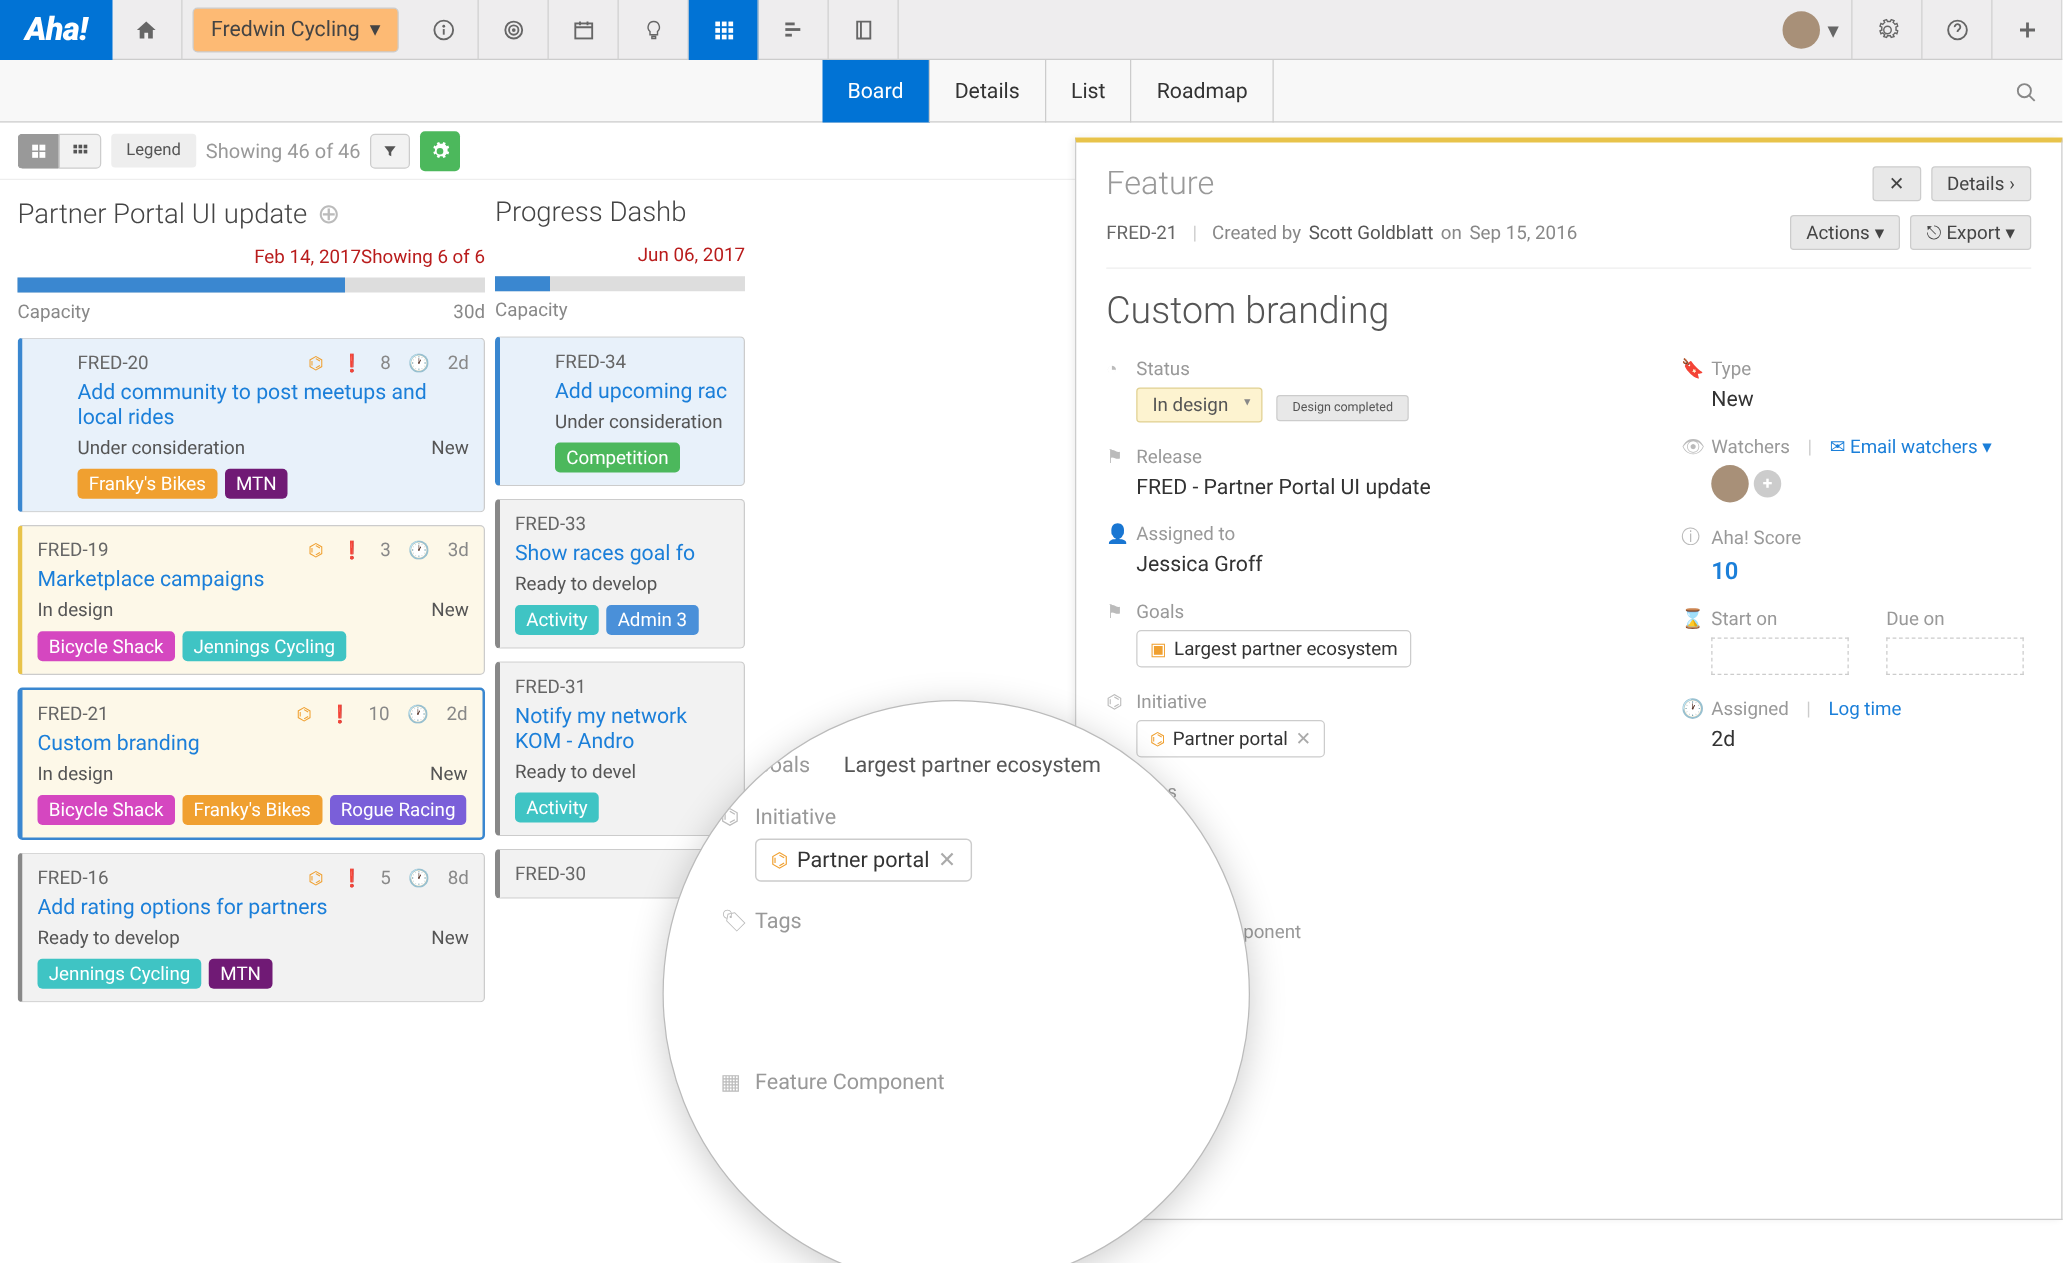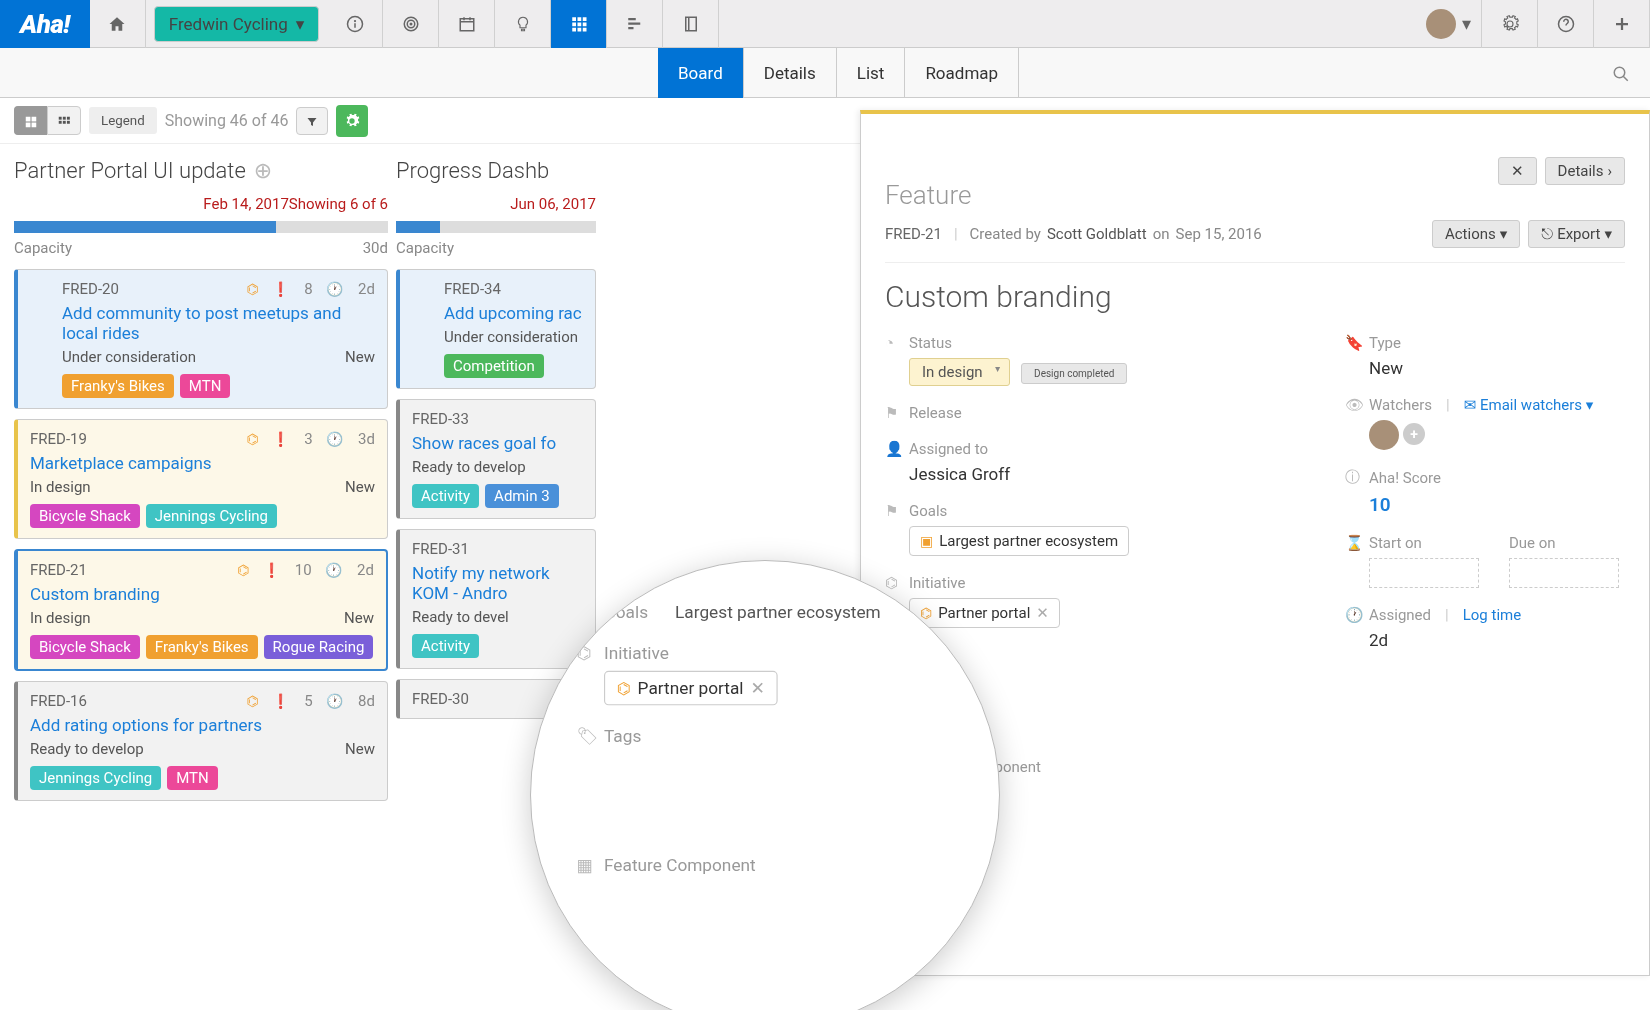--- a/index.html
+++ b/index.html
@@ -2,21 +2,21 @@
 <html><head>
 <meta charset="utf-8">
 <style>
 * { margin:0; padding:0; box-sizing:border-box; font-family:-apple-system,BlinkMacSystemFont,"Segoe UI",Roboto,sans-serif; }
 body { background:#fff; color:#333; font-size:14px; overflow:hidden; }
 
 
 .topnav { display:flex; align-items:center; height:48px; background:#eeedee; border-bottom:1px solid #ccc; }
 .logo { background:#0173d5; color:#fff; font-weight:900; font-style:italic; font-size:26px; height:48px; display:flex; align-items:center; padding:0 20px; letter-spacing:-0.5px; }
 .nav-btn { width:56px; height:48px; display:flex; align-items:center; justify-content:center; border-right:1px solid #d0d0d0; color:#666; cursor:pointer; font-size:18px; }
-.workspace-btn { height:36px; margin:6px 8px; padding:0 14px; border:1px solid #ccc; background:#14b8a6; border-radius:4px; display:flex; align-items:center; gap:8px; font-size:17px; color:#444; cursor:pointer; }
+.workspace-btn { height:36px; margin:6px 8px; padding:0 14px; border:1px solid #ccc; background:#fdba74; border-radius:4px; display:flex; align-items:center; gap:8px; font-size:17px; color:#444; cursor:pointer; }
 .nav-active { background:#0173d5; color:#fff; }
 .nav-spacer { flex:1; }
 .avatar-small { width:30px; height:30px; border-radius:50%; background:#a89078; }
 
 
 .subnav { display:flex; align-items:center; height:50px; background:#f8f8f8; border-bottom:1px solid #ccc; }
 .subnav-tabs { display:flex; margin-left:658px; }
 .subnav-tab { padding:0 20px; height:50px; display:flex; align-items:center; font-size:17px; color:#333; border-right:1px solid #ccc; cursor:pointer; }
 .subnav-tab.active { background:#0173d5; color:#fff; }
 .search-box { margin-left:auto; padding:0 20px; color:#888; font-size:20px; }
@@ -48,29 +48,29 @@
 .card.gray { border-left-color:#888; background:#f2f2f2; }
 .card.yellow { border-left-color:#e8c34a; background:#fdf8e8; }
 .card.selected { border:2px solid #3a87d0; border-left-width:4px; }
 .card-top { display:flex; align-items:center; gap:12px; color:#888; font-size:15px; }
 .card-id { color:#666; }
 .card-top-right { margin-left:auto; display:flex; gap:14px; align-items:center; }
 .card-link { color:#1b7fd9; font-size:17px; margin:5px 0; display:block; }
 .card-status { color:#555; font-size:15px; display:flex; justify-content:space-between; }
 .tags-row { display:flex; flex-wrap:wrap; gap:6px; margin-top:8px; }
 .tag { padding:3px 9px; border-radius:4px; color:#fff; font-size:15px; }
-.tag.orange{background:#f0a030}.tag.red{background:#ec4899}.tag.pink{background:#d547c0}.tag.teal{background:#3fc4c4}.tag.blue{background:#4a90d9}.tag.green{background:#4cb85c}.tag.purple{background:#7a5fd9}.tag.magenta{background:#e24a8a}
+.tag.orange{background:#f0a030}.tag.red{background:#701a75}.tag.pink{background:#d547c0}.tag.teal{background:#3fc4c4}.tag.blue{background:#4a90d9}.tag.green{background:#4cb85c}.tag.purple{background:#7a5fd9}.tag.magenta{background:#e24a8a}
 
 .hier-icon{color:#f0a030;font-size:14px}
 .meta-icon{color:#aaa;font-size:14px}
 
 
 .detail { position:absolute; right:0; top:110px; width:790px; background:#fff; border:1px solid #ccc; border-top:4px solid #e8c34a; padding:18px 24px; height:calc(100vh - 144px); box-shadow:-2px 0 6px rgba(0,0,0,0.08); overflow-y:auto; }
 .detail-top { display:flex; align-items:center; margin-bottom:10px; }
-.detail-top .title-light { font-size:26px; color:#999; font-weight:300;margin-top:48px; }
+.detail-top .title-light { font-size:26px; color:#999; font-weight:300; }
 .detail-btns { margin-left:auto; display:flex; gap:8px; }
 .lite-btn { background:#e8e8e8; border:1px solid #ccc; border-radius:3px; padding:4px 12px; color:#444; font-size:15px; cursor:pointer; display:flex; align-items:center; gap:4px; }
 .detail-meta { color:#888; font-size:15px; padding-bottom:14px; border-bottom:1px solid #eee; display:flex; gap:6px; align-items:center; }
 .detail-meta .actions { margin-left:auto; display:flex; gap:8px; }
 .detail-h1 { font-size:30px; font-weight:300; color:#555; margin:16px 0 20px; }
 
 .detail-body { display:flex; gap:40px; }
 .detail-left { flex:1; }
 .detail-right { width:280px; }
 
@@ -436,20 +436,21 @@
         <div style="margin-left:24px">
           <span class="status-pill">In design</span>
           <span class="status-done">Design completed</span>
         </div>
       </div>
       <div class="field">
         <div class="field-label">
             <span class="ficon">⚑</span>
             <span>Release</span>
           </div>
+        <div class="field-val">FRED - Partner Portal UI update</div>
       </div>
       <div class="field">
         <div class="field-label">
             <span class="ficon">👤</span>
             <span>Assigned to</span>
           </div>
         <div class="field-val">Jessica Groff</div>
       </div>
       <div class="field">
         <div class="field-label">

